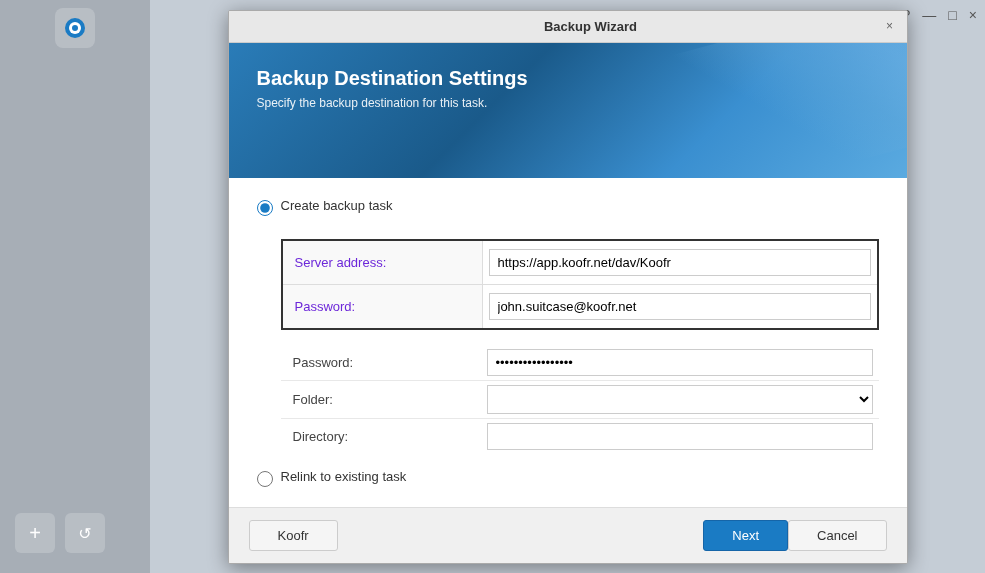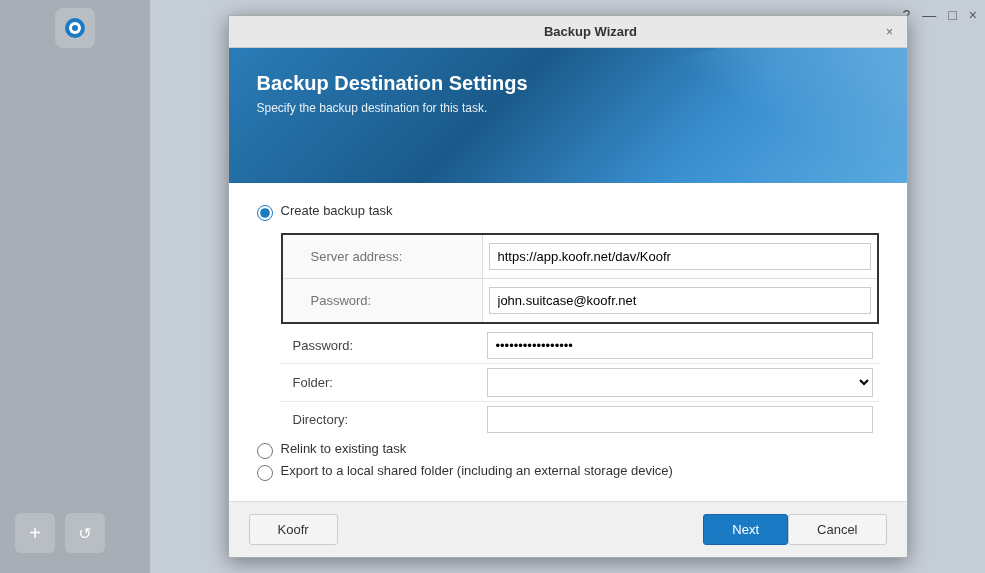--- a/index.html
+++ b/index.html
@@ -174,21 +174,21 @@
 
     
     .content {
       padding: 20px 28px;
       background: white;
     }
 
     .radio-group {
       display: flex;
       flex-direction: column;
-      gap: 4px;
+      gap: 15px;
     }
 
     .radio-option {
       display: flex;
       align-items: flex-start;
       gap: 8px;
     }
 
     .radio-input {
       margin-top: 2px;
@@ -217,22 +217,22 @@
       display: flex;
       border-bottom: 1px solid #ddd;
     }
 
     .form-row:last-child {
       border-bottom: none;
     }
 
     .form-label {
       width: 200px;
-      padding: 8px 28px;
-      color: #737373;
+      padding: 8px 12px;
+      color: #6d28d9;
       font-size: 13px;
       background: #f9f9f9;
       border-right: 1px solid #ddd;
       display: flex;
       align-items: center;
     }
 
     .form-value {
       flex: 1;
       padding: 8px 6px;
@@ -421,24 +421,20 @@
                 <input type="text" class="form-input" value="" style="">
               </div>
             </div>
           </div>
 
           <div class="radio-option">
             <input type="radio" class="radio-input" name="backup-option" style="">
             <label class="radio-label">Relink to existing task</label>
           </div>
 
-          <div class="radio-option">
-            <input type="radio" class="radio-input" name="backup-option" style="">
-            <label class="radio-label">Export to a local shared folder (including an external storage device)</label>
-          </div>
 
         </div>
       </div>
 
       <div class="footer">
         <div class="footer-left">
           <button class="btn btn-default">Koofr</button>
         </div>
         <div class="footer-right">
           <button class="btn btn-primary">Next</button>

